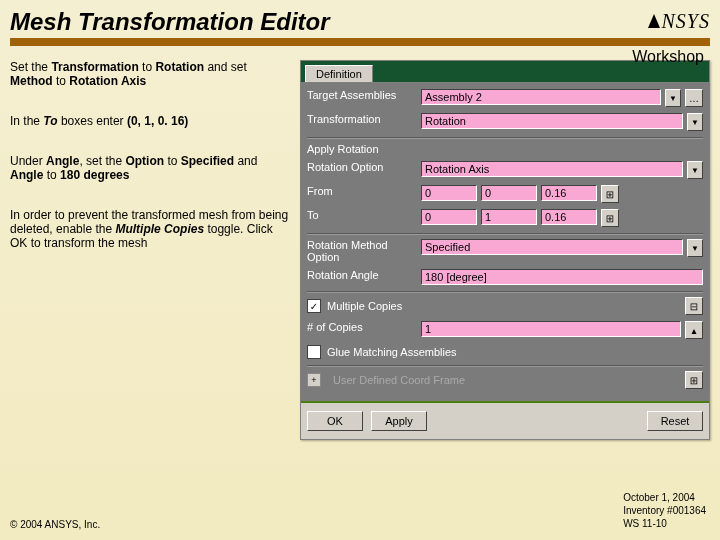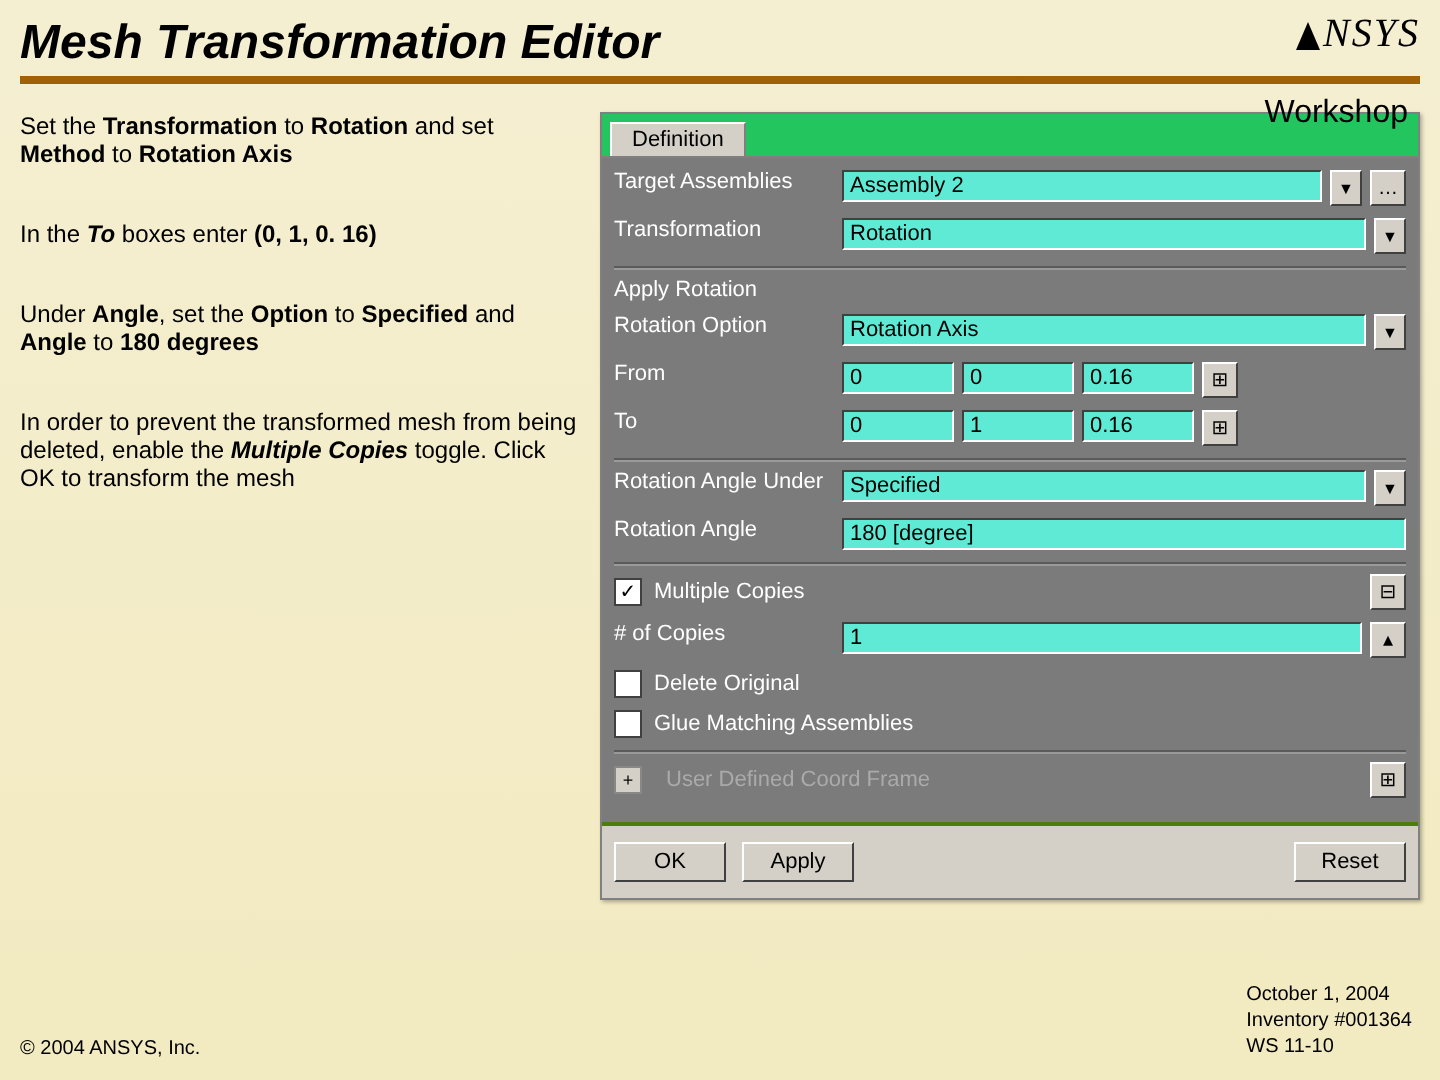--- a/index.html
+++ b/index.html
@@ -1,32 +1,32 @@
 <!DOCTYPE html>
 <html><head>
 <meta charset="utf-8">
 <style>
 body{margin:0;width:720px;height:540px;font-family:Arial,sans-serif;background:linear-gradient(to bottom,#f5efd2 0%,#f2eac0 100%);position:relative;overflow:hidden}
 .hdr{padding:6px 10px 0}
 .version{font-size:13px;font-weight:bold;font-style:italic}
 .title{font-size:24px;font-weight:bold;font-style:italic;margin-top:2px}
-.titlebar{display:flex;justify-content:space-between;align-items:flex-start;border-bottom:4px solid #a16207;padding-bottom:2px}
+.titlebar{display:flex;justify-content:space-between;align-items:center;border-bottom:8px solid #a16207;padding-bottom:2px}
 .ansys{font-family:Georgia,serif;font-size:20px;font-weight:normal;font-style:italic;letter-spacing:1px;display:flex;align-items:center}
 .ansys-tri{width:0;height:0;border-left:6px solid transparent;border-right:6px solid transparent;border-bottom:14px solid #000;display:inline-block;margin-right:2px}
 .workshop{font-size:16px;position:absolute;right:16px;top:48px}
 .content{display:flex;padding:14px 10px 0;gap:10px}
 .instructions{width:280px;font-size:12px}
 .instructions p{margin:0 0 26px}
 .dialog{flex:1;background:#d4d0c8;border:1px solid #808080;box-shadow:1px 1px 2px rgba(0,0,0,0.3);font-size:11px;color:#000}
-.tabbar{background:#22c55e;padding:4px 4px 0;border-bottom:1px solid #808080}
+.tabbar{background:#14532d;padding:4px 4px 0;border-bottom:1px solid #808080}
 .tab{display:inline-block;background:#d4d0c8;border:1px solid #fff;border-right-color:#808080;border-bottom:none;padding:2px 10px;font-size:11px}
 .panel{background:#7b7b7b;color:#fff;padding:6px}
 .row{display:flex;margin-bottom:6px;gap:4px}
 .lbl{width:110px;font-size:11px}
-.fld{flex:1;background:#5eead4;color:#000;border:1px solid #404040;border-right-color:#fff;border-bottom-color:#fff;height:16px;padding:1px 3px;font-size:11px;box-sizing:border-box}
+.fld{flex:1;background:#f9a8d4;color:#000;border:1px solid #404040;border-right-color:#fff;border-bottom-color:#fff;height:16px;padding:1px 3px;font-size:11px;box-sizing:border-box}
 .fld.sm{width:56px;flex:none}
 .dd{width:14px;height:16px;background:#d4d0c8;border:1px solid #fff;border-right-color:#404040;border-bottom-color:#404040;display:flex;align-items:center;justify-content:center;font-size:8px;color:#000}
 .iconbtn{width:16px;height:16px;background:#d4d0c8;border:1px solid #fff;border-right-color:#404040;border-bottom-color:#404040;display:flex;align-items:center;justify-content:center;font-size:10px;color:#000}
 .sep{height:1px;background:#5a5a5a;border-bottom:1px solid #999;margin:4px 0}
 .chkrow{display:flex;align-items:center;gap:6px;margin-bottom:6px}
 .chk{width:12px;height:12px;background:#fff;border:1px solid #404040;display:flex;align-items:center;justify-content:center;font-size:10px;color:#000}
 .btnbar{background:#d4d0c8;padding:8px 6px;border-top:2px solid #4d7c0f;display:flex;gap:8px}
 .btn{background:#d4d0c8;border:1px solid #fff;border-right-color:#404040;border-bottom-color:#404040;padding:3px 0;font-size:11px;min-width:54px;text-align:center}
 .spacer{flex:1}
 .footer-left{position:absolute;left:10px;bottom:10px;font-size:10px}
@@ -86,43 +86,39 @@
       </div>
       <div class="row">
         <span class="lbl">To</span>
         <span class="fld sm">0</span>
         <span class="fld sm">1</span>
         <span class="fld sm">0.16</span>
         <span class="iconbtn">⊞</span>
       </div>
       <div class="sep"></div>
       <div class="row">
-        <span class="lbl">Rotation Angle Under</span>
+        <span class="lbl">Rotation Method Option</span>
         <span class="fld">Specified</span>
         <span class="dd">▼</span>
       </div>
       <div class="row">
         <span class="lbl">Rotation Angle</span>
         <span class="fld">180 [degree]</span>
       </div>
       <div class="sep"></div>
       <div class="chkrow">
         <span class="chk">✓</span>
         <span>Multiple Copies</span>
         <span class="spacer"></span>
         <span class="iconbtn">⊟</span>
       </div>
       <div class="row">
         <span class="lbl"># of Copies</span>
         <span class="fld">1</span>
         <span class="iconbtn">▴</span>
-      </div>
-      <div class="chkrow">
-        <span class="chk"></span>
-        <span>Delete Original</span>
       </div>
       <div class="chkrow">
         <span class="chk"></span>
         <span>Glue Matching Assemblies</span>
       </div>
       <div class="sep"></div>
       <div class="chkrow disabled">
         <span class="expand">+</span>
         <span>User Defined Coord Frame</span>
         <span class="spacer"></span>

